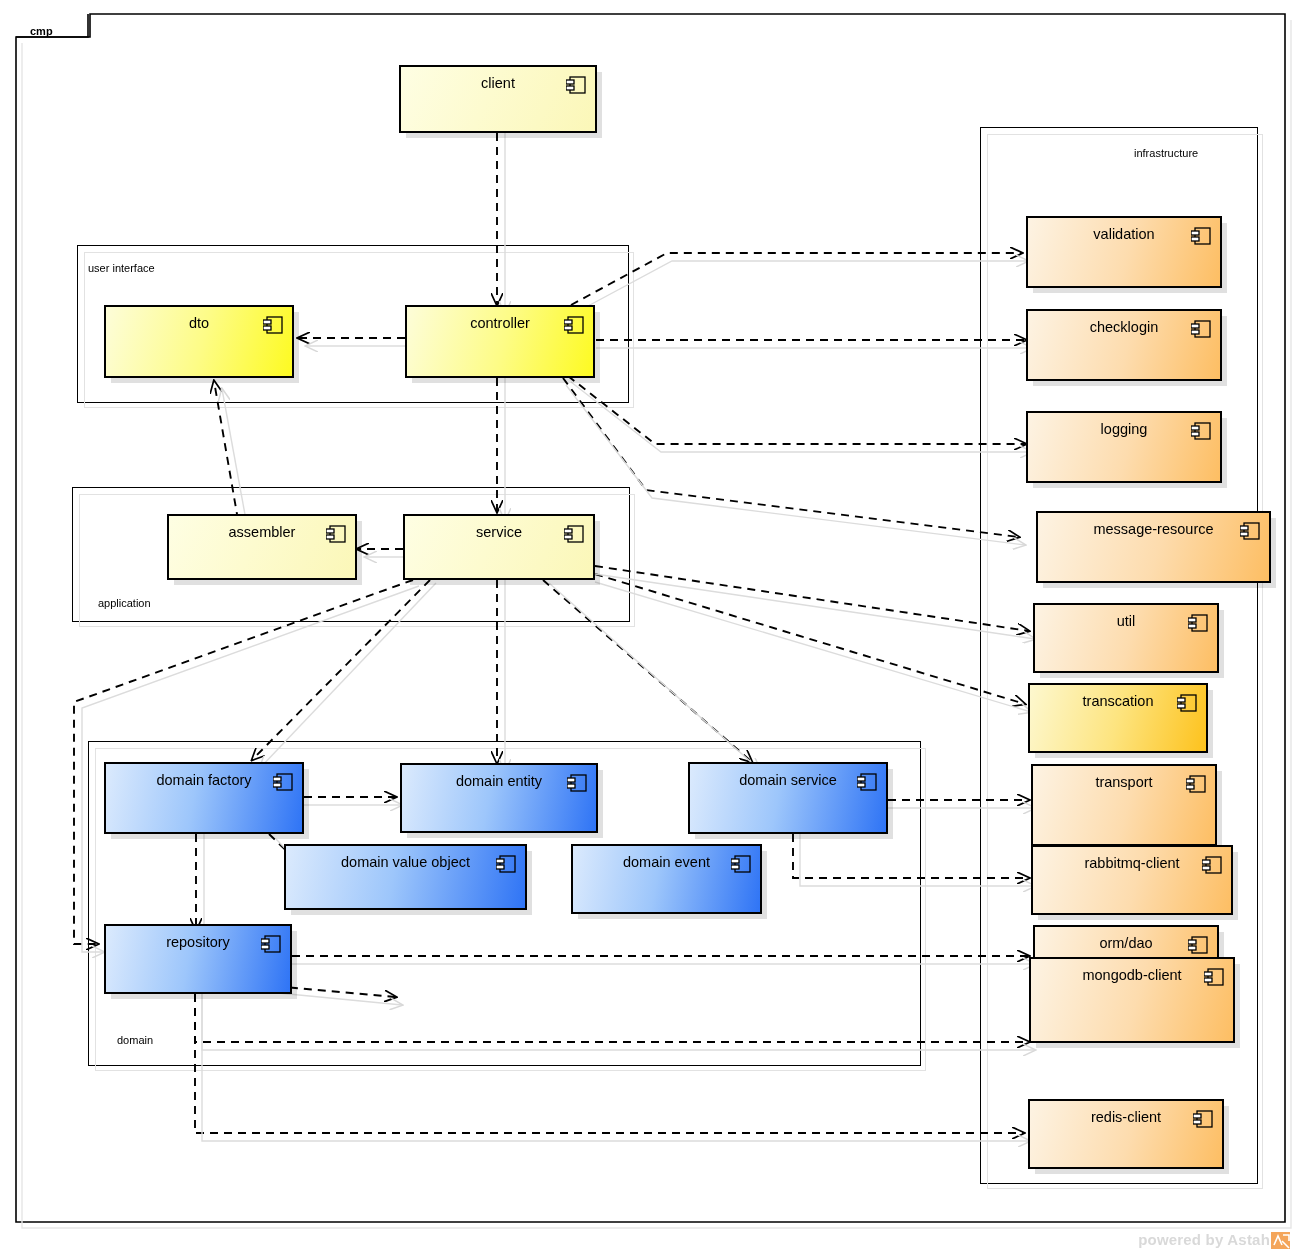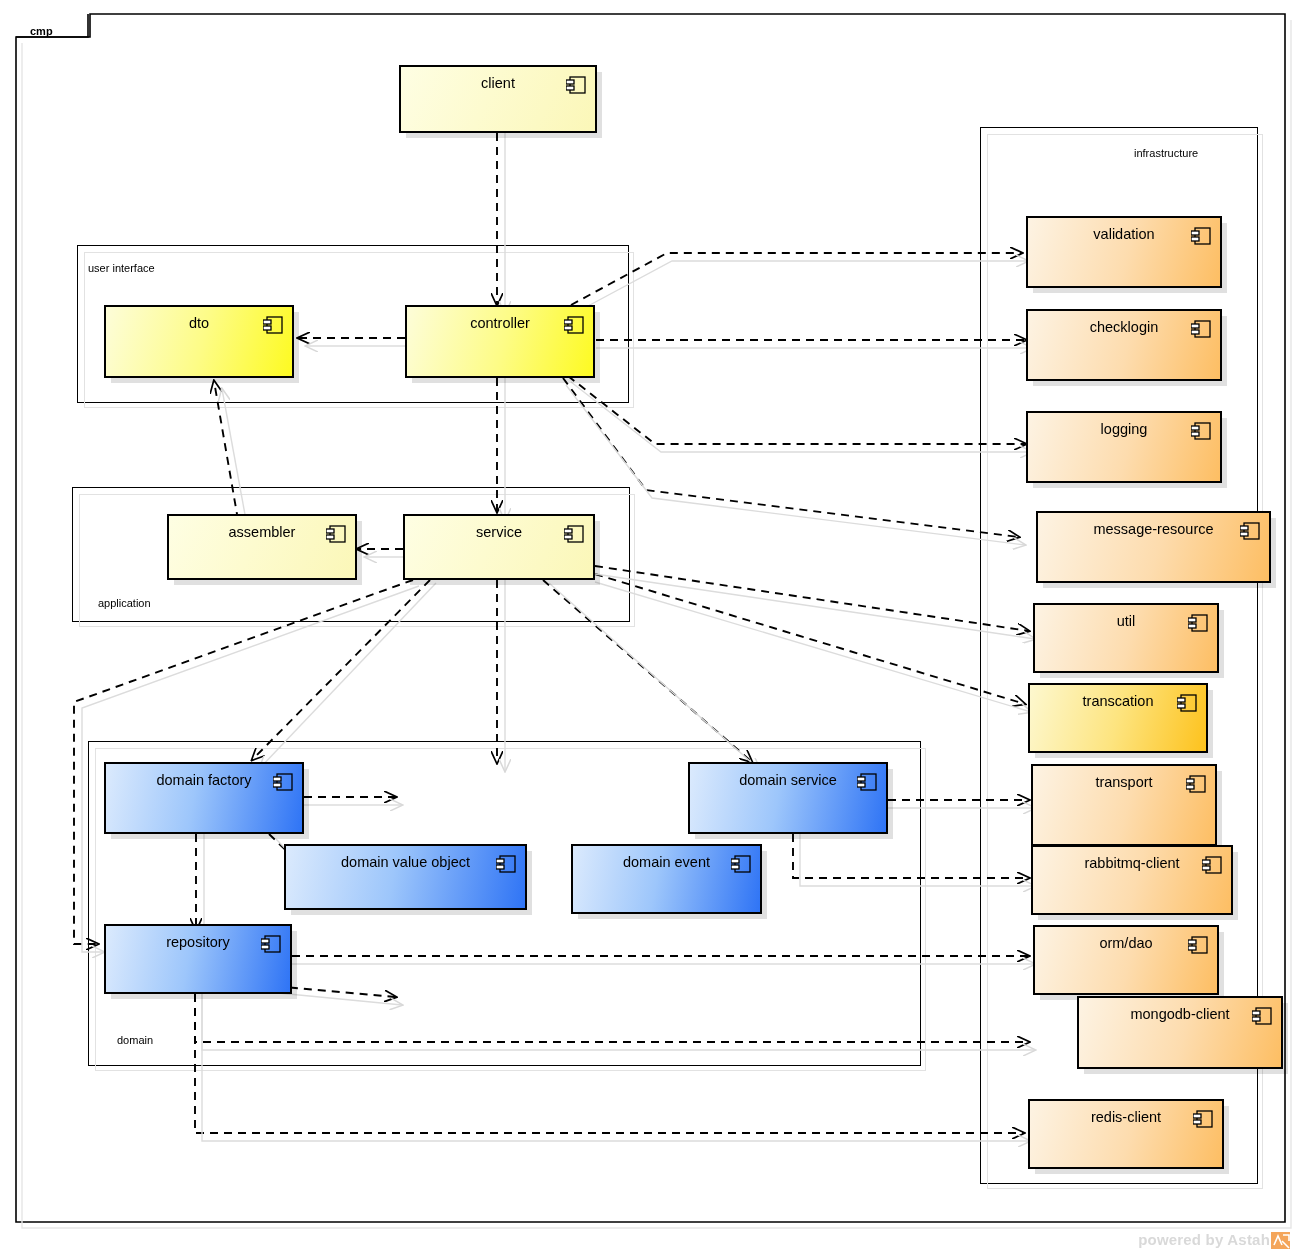--- a/index.html
+++ b/index.html
@@ -194,20 +194,28 @@
 
   <div class="cmp blue" style="left:104px;top:762px;width:200px;height:72px;">
     <div class="label">domain factory</div>
     <svg class="cicon" viewBox="0 0 20 18">
       <rect x="4" y="1" width="15" height="16" fill="none" stroke="#000" stroke-width="1.3"></rect>
       <rect x="0" y="4" width="8" height="4" fill="#fff" stroke="#000" stroke-width="1.3"></rect>
       <rect x="0" y="10" width="8" height="4" fill="#fff" stroke="#000" stroke-width="1.3"></rect>
     </svg>
   </div>
 
+  <div class="cmp blue" style="left:400px;top:763px;width:198px;height:70px;">
+    <div class="label">domain entity</div>
+    <svg class="cicon" viewBox="0 0 20 18">
+      <rect x="4" y="1" width="15" height="16" fill="none" stroke="#000" stroke-width="1.3"></rect>
+      <rect x="0" y="4" width="8" height="4" fill="#fff" stroke="#000" stroke-width="1.3"></rect>
+      <rect x="0" y="10" width="8" height="4" fill="#fff" stroke="#000" stroke-width="1.3"></rect>
+    </svg>
+  </div>
 
   <div class="cmp blue" style="left:688px;top:762px;width:200px;height:72px;">
     <div class="label">domain service</div>
     <svg class="cicon" viewBox="0 0 20 18">
       <rect x="4" y="1" width="15" height="16" fill="none" stroke="#000" stroke-width="1.3"></rect>
       <rect x="0" y="4" width="8" height="4" fill="#fff" stroke="#000" stroke-width="1.3"></rect>
       <rect x="0" y="10" width="8" height="4" fill="#fff" stroke="#000" stroke-width="1.3"></rect>
     </svg>
   </div>
 
@@ -313,21 +321,21 @@
 
   <div class="cmp org" style="left:1033px;top:925px;width:186px;height:70px;">
     <div class="label">orm/dao</div>
     <svg class="cicon" viewBox="0 0 20 18">
       <rect x="4" y="1" width="15" height="16" fill="none" stroke="#000" stroke-width="1.3"></rect>
       <rect x="0" y="4" width="8" height="4" fill="#fff" stroke="#000" stroke-width="1.3"></rect>
       <rect x="0" y="10" width="8" height="4" fill="#fff" stroke="#000" stroke-width="1.3"></rect>
     </svg>
   </div>
 
-  <div class="cmp org" style="left:1029px;top:996px;width:206px;height:73px;margin-left:48px;">
+  <div class="cmp org" style="left:1029px;top:957px;width:206px;height:86px;">
     <div class="label">mongodb-client</div>
     <svg class="cicon" viewBox="0 0 20 18">
       <rect x="4" y="1" width="15" height="16" fill="none" stroke="#000" stroke-width="1.3"></rect>
       <rect x="0" y="4" width="8" height="4" fill="#fff" stroke="#000" stroke-width="1.3"></rect>
       <rect x="0" y="10" width="8" height="4" fill="#fff" stroke="#000" stroke-width="1.3"></rect>
     </svg>
   </div>
 
   <div class="cmp org" style="left:1028px;top:1099px;width:196px;height:70px;">
     <div class="label">redis-client</div>

